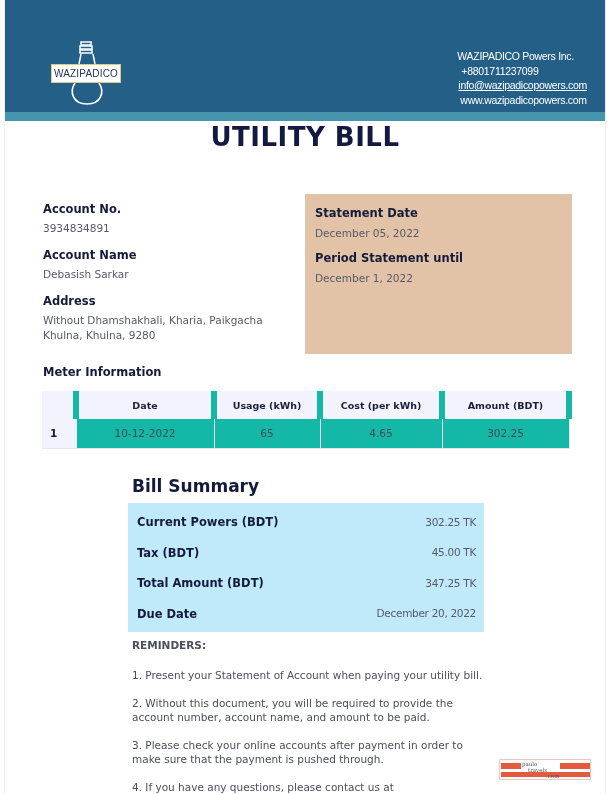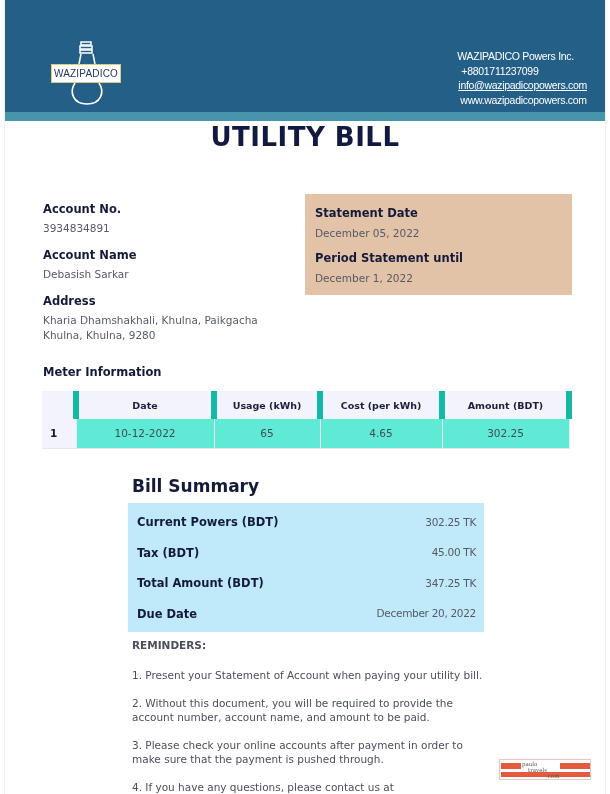--- a/index.html
+++ b/index.html
@@ -25,29 +25,29 @@
     .title { position: absolute; left: 0; top: 122px; width: 600px; text-align: center;
              font-family: "DejaVu Sans", sans-serif; font-weight: bold; font-size: 26px; color: #121a40; letter-spacing: 0.5px; }
 
     .label { font-weight: bold; font-size: 11.5px; color: #141a3a; }
     .value { font-size: 10.5px; color: #555a66; line-height: 15px; }
 
     .acct { position: absolute; left: 38px; top: 202px; width: 250px; }
     .acct .label { margin-bottom: 5px; }
     .acct .group { margin-bottom: 12px; }
 
-    .statement { position: absolute; left: 300px; top: 194px; width: 267px; height: 101px; background: #e2c3a7; padding: 12px 10px; }
+    .statement { position: absolute; left: 300px; top: 194px; width: 267px; height: 160px; background: #e2c3a7; padding: 12px 10px; }
     .statement .label { margin-bottom: 6px; }
     .statement .group { margin-bottom: 10px; }
 
     .meter-title { position: absolute; left: 38px; top: 365px; }
 
     table.meter { position: absolute; left: 37px; top: 391px; width: 530px; border-collapse: collapse; font-size: 10px; }
     table.meter th { background: #f2f3fd; font-weight: bold; color: #1b1f3b; height: 28px; border-right: 6px solid #14b8a6; font-size: 9.5px; }
-    table.meter td { background: #5eead4; height: 29px; text-align: center; color: #444a56; border-right: 1px solid #e8e9f2; border-bottom: 1px solid #e6e7ef; font-size: 10.5px; }
+    table.meter td { background: #14b8a6; height: 29px; text-align: center; color: #444a56; border-right: 1px solid #e8e9f2; border-bottom: 1px solid #e6e7ef; font-size: 10.5px; }
     table.meter th.idx, table.meter td.idx { background: #f2f3fd; width: 34px; text-align: left; padding-left: 8px; color: #141a3a; font-weight: bold; }
 
     .summary-title { position: absolute; left: 127px; top: 476px; font-weight: bold; font-size: 17px; color: #141a3a; }
     .summary { position: absolute; left: 123px; top: 503px; width: 356px; height: 129px; background: #c0eafa; padding: 4px 8px 0 9px; }
     .sum-row { display: flex; justify-content: space-between; align-items: center; height: 30.5px; }
     .sum-row .label { font-size: 11.5px; }
     .sum-row .value { font-size: 10.5px; color: #555a66; letter-spacing: -0.3px; }
 
     .reminders { position: absolute; left: 127px; top: 638px; width: 360px; font-size: 10.5px; color: #4a4f5c; line-height: 14px; }
     .reminders .r-title { font-weight: bold; color: #4a4f5c; margin-bottom: 16px; font-size: 10.5px; }
@@ -89,21 +89,21 @@
     <div class="group">
       <div class="label">Account No.</div>
       <div class="value">3934834891</div>
     </div>
     <div class="group">
       <div class="label">Account Name</div>
       <div class="value">Debasish Sarkar</div>
     </div>
     <div class="group">
       <div class="label">Address</div>
-      <div class="value">Kharia Dhamshakhali, Khulna, Paikgacha</div>
+      <div class="value">Without Dhamshakhali, Kharia, Paikgacha</div>
       <div class="value">Khulna, Khulna, 9280</div>
     </div>
   </div>
 
   <div class="statement">
     <div class="group">
       <div class="label">Statement Date</div>
       <div class="value">December 05, 2022</div>
     </div>
     <div class="group">

